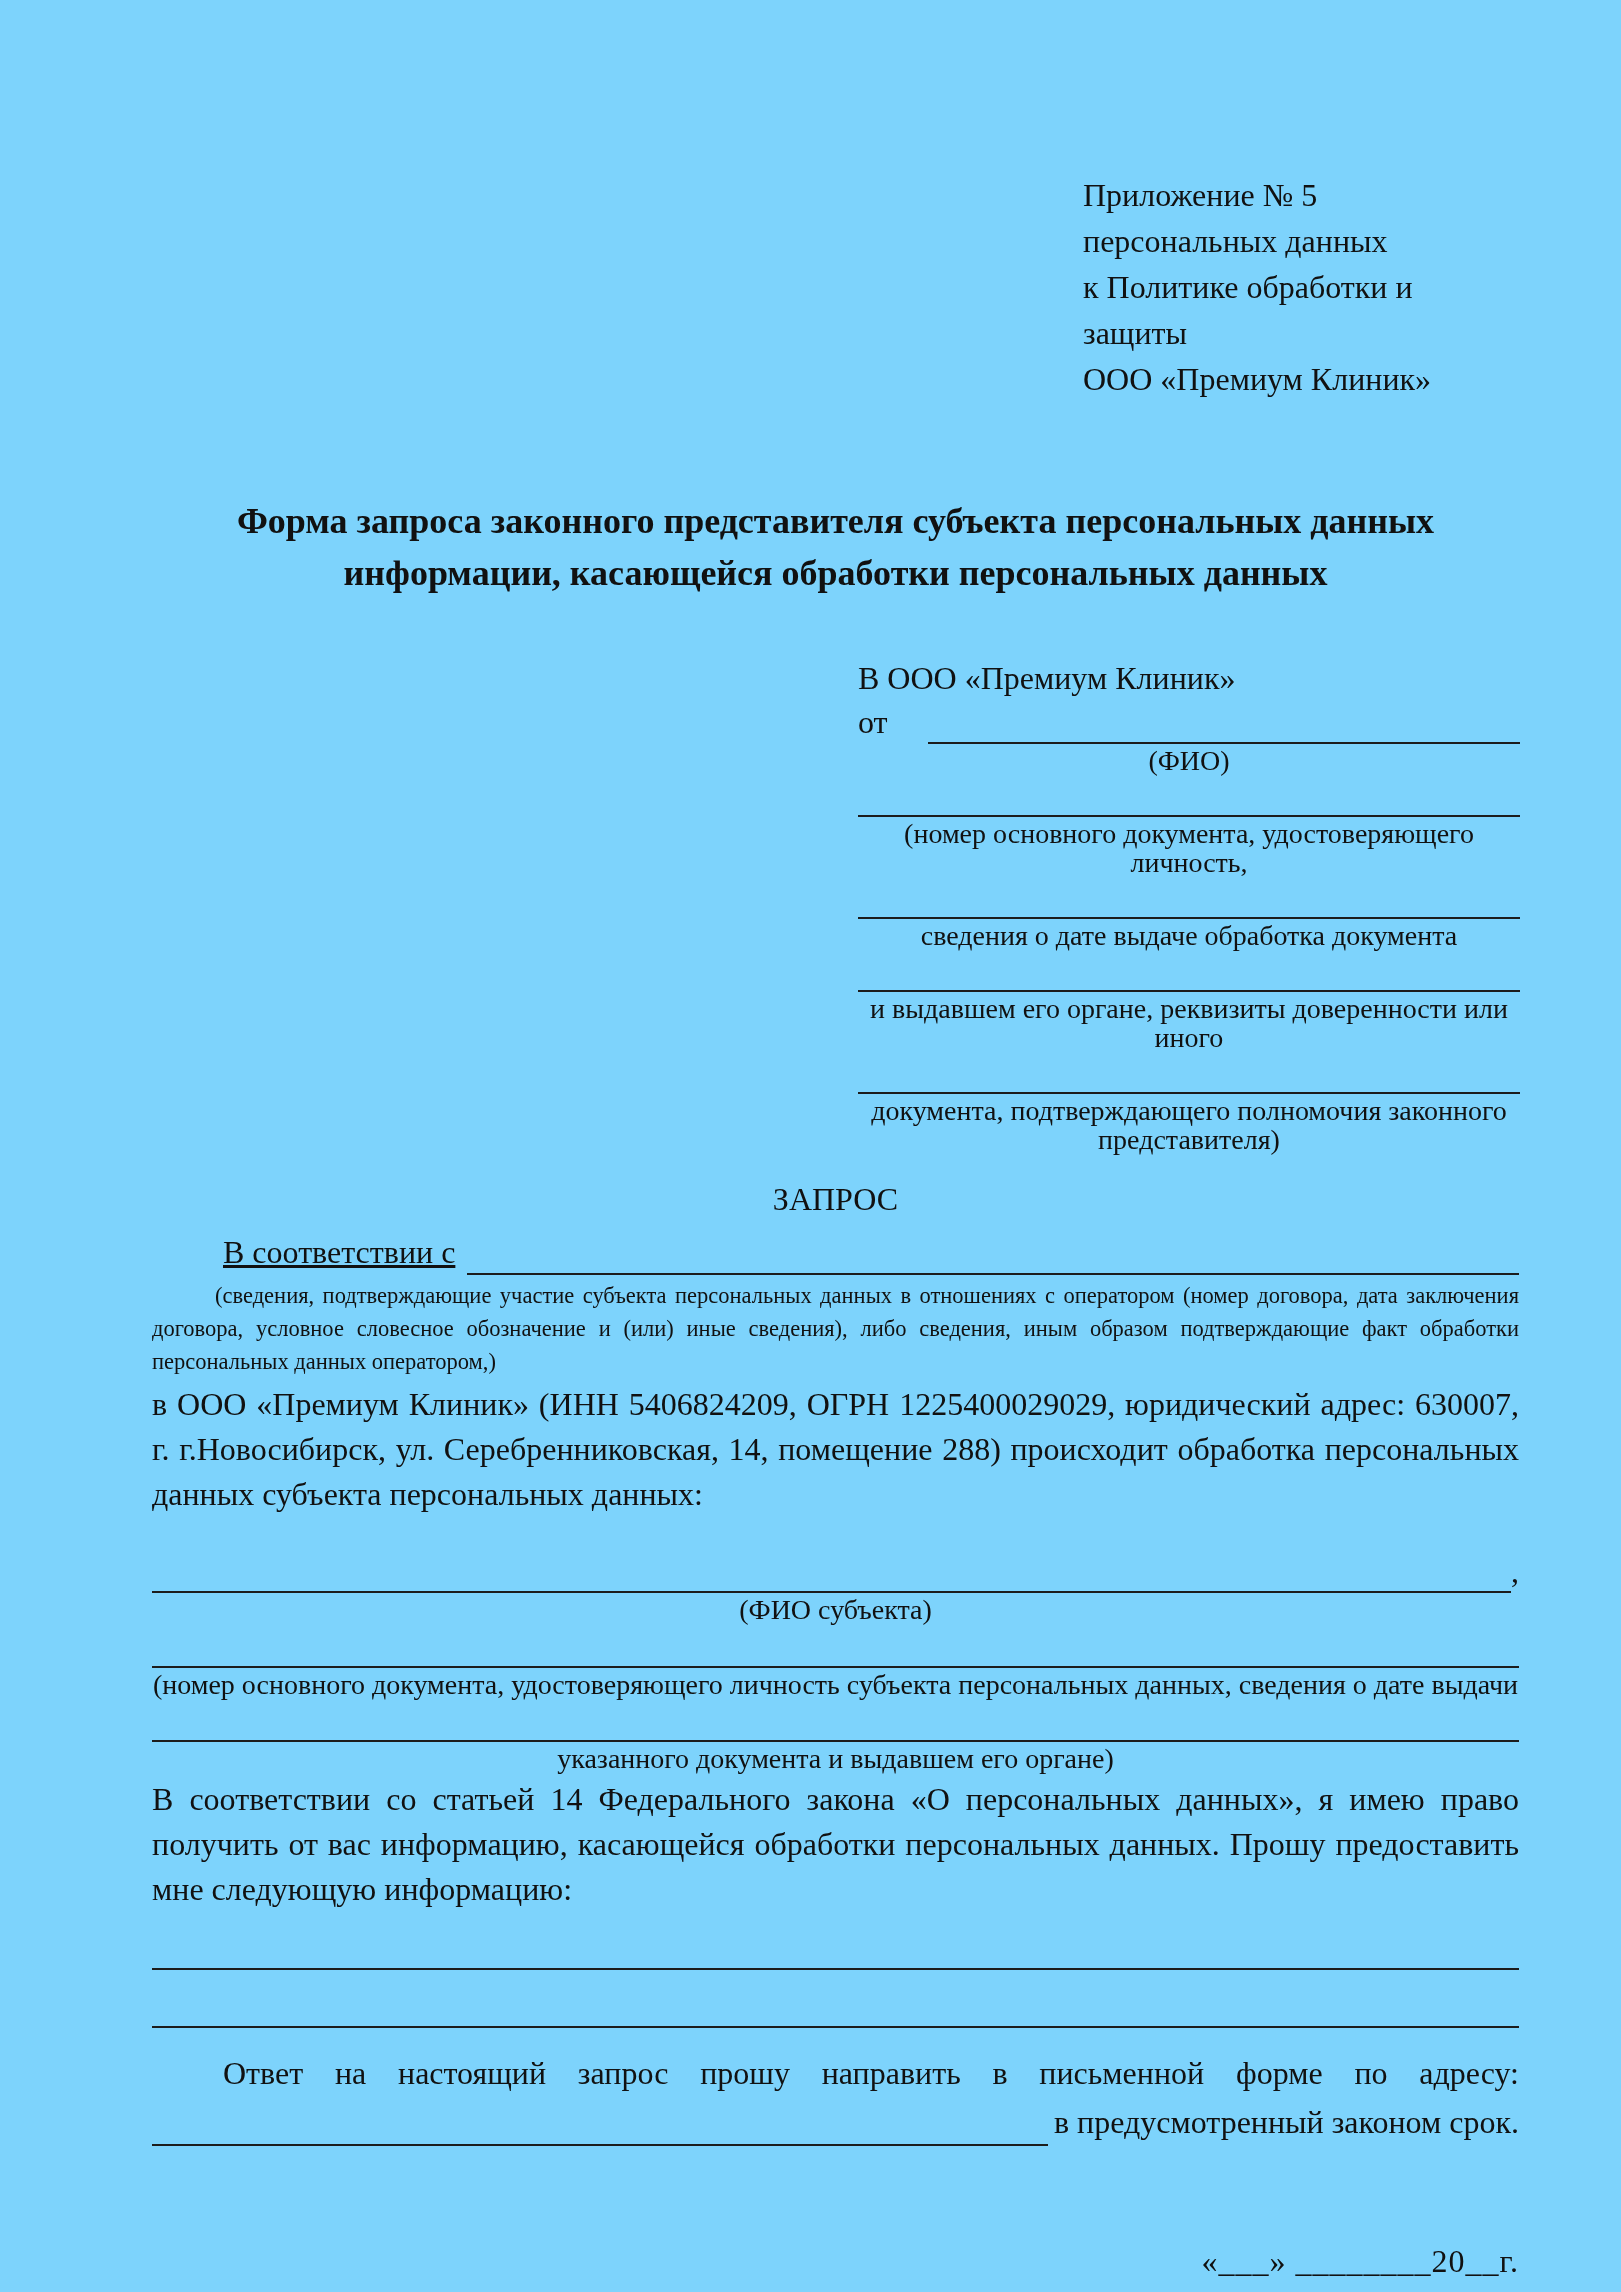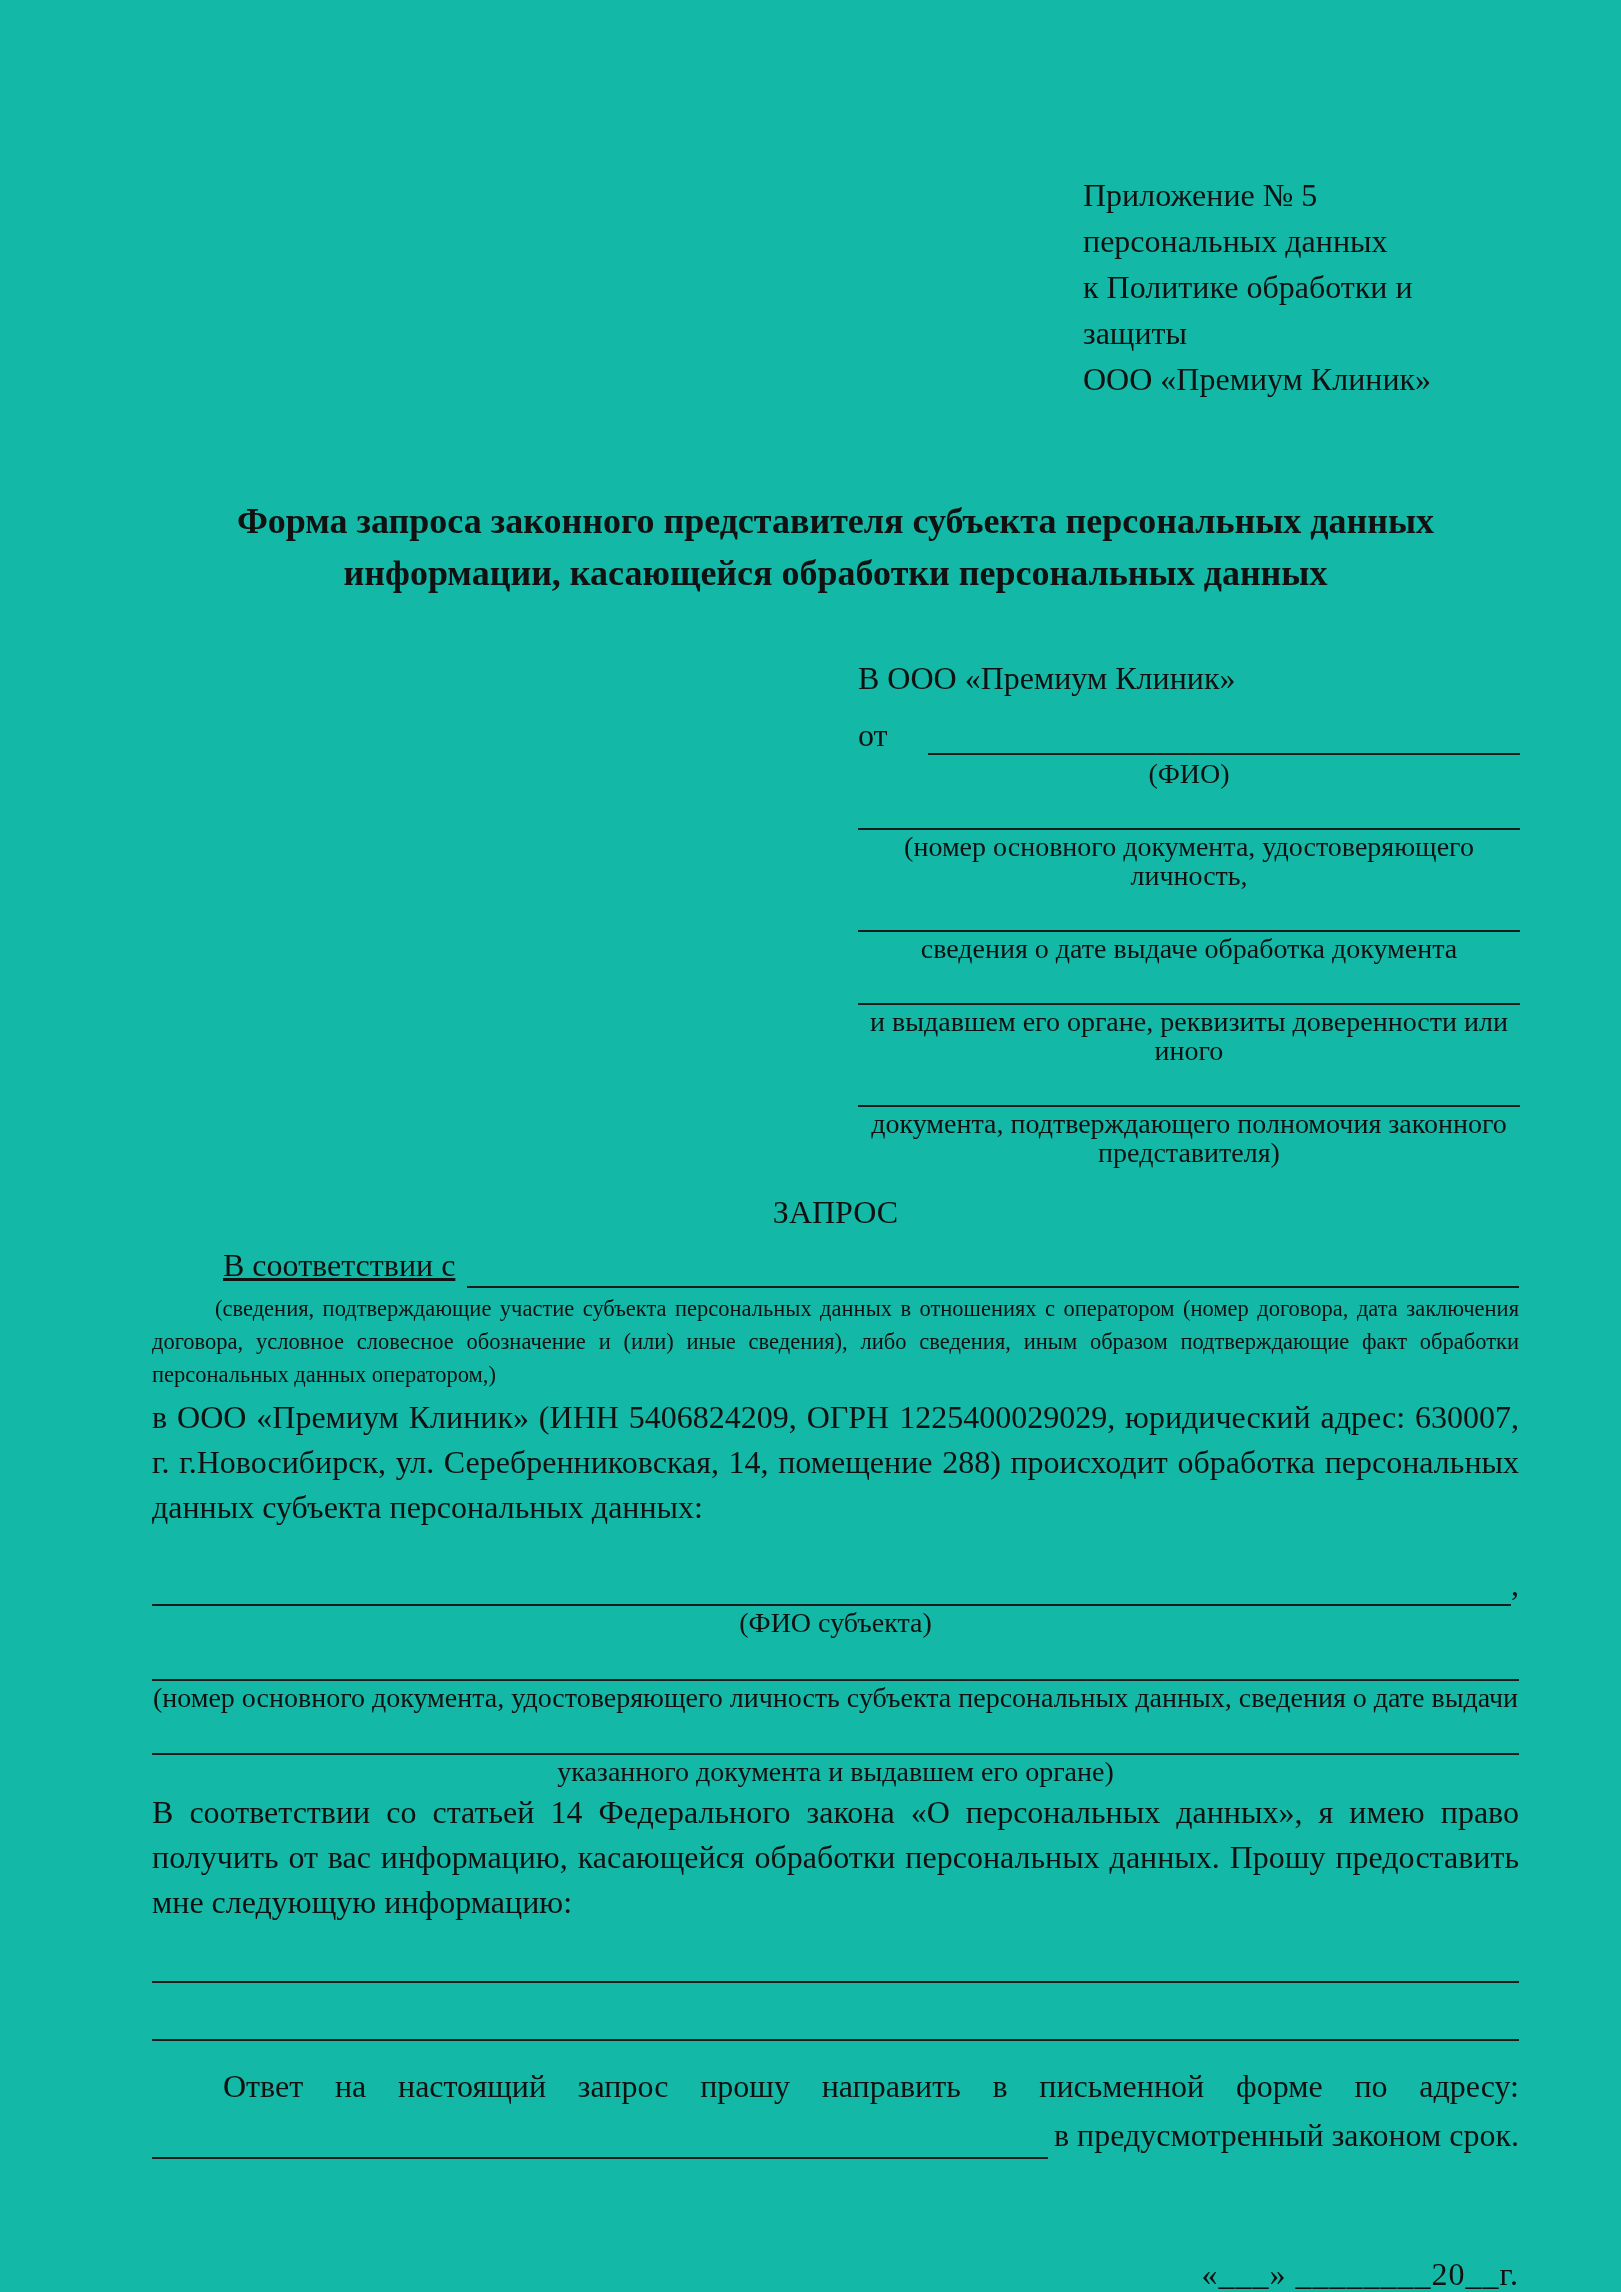--- a/index.html
+++ b/index.html
@@ -1,40 +1,40 @@
 <!DOCTYPE html>
 <html><head>
 <meta charset="utf-8">
 <style>
   * { margin:0; padding:0; box-sizing:border-box; }
   html,body { background:#e8e8e8; }
   .page {
     width:1621px; height:2293px;
-    background:#14b8a6; color:#111;
+    background:#7dd3fc; color:#111;
     font-family:"Liberation Serif","DejaVu Serif",serif;
     font-size:32px;
     padding:172px 102px 0 152px;
     position:relative;
     margin:0 auto;
   }
   
   .appendix { margin-left:931px; line-height:46px; }
   
   .doc-title {
     margin:93px auto 0 auto;
     max-width:1304px;
     text-align:center;
     font-weight:bold;
     font-size:36px;
     line-height:52px;
   }
   
   .addressee { margin-left:706px; width:662px; margin-top:57px; }
   .addressee .to-line { line-height:44px; }
-  .from-row { display:flex; align-items:center; margin-top:14px; line-height:43px;gap:31px; }
+  .from-row { display:flex; align-items:flex-end; margin-top:1px; line-height:43px;gap:31px; }
   .from-row .label { flex:none; padding-right:9.8px; }
   .fill { flex:1 1 auto; border-bottom:2.9px solid #1c1c1c; height:39px; }
   .caption {
     font-size:28px; text-align:center; line-height:29px; margin-top:2px;
   }
   .u-line { border-bottom:2.9px solid #1c1c1c; height:2.9px; margin-top:39px; }
   
   .request-heading { text-align:center; margin-top:23.5px; line-height:45px; }
   .intro-row { display:flex; align-items:flex-end; margin-top:7.8px; line-height:45px;text-decoration:underline; }
   .intro-row .label { flex:none; padding-left:71px; padding-right:11.8px; }

